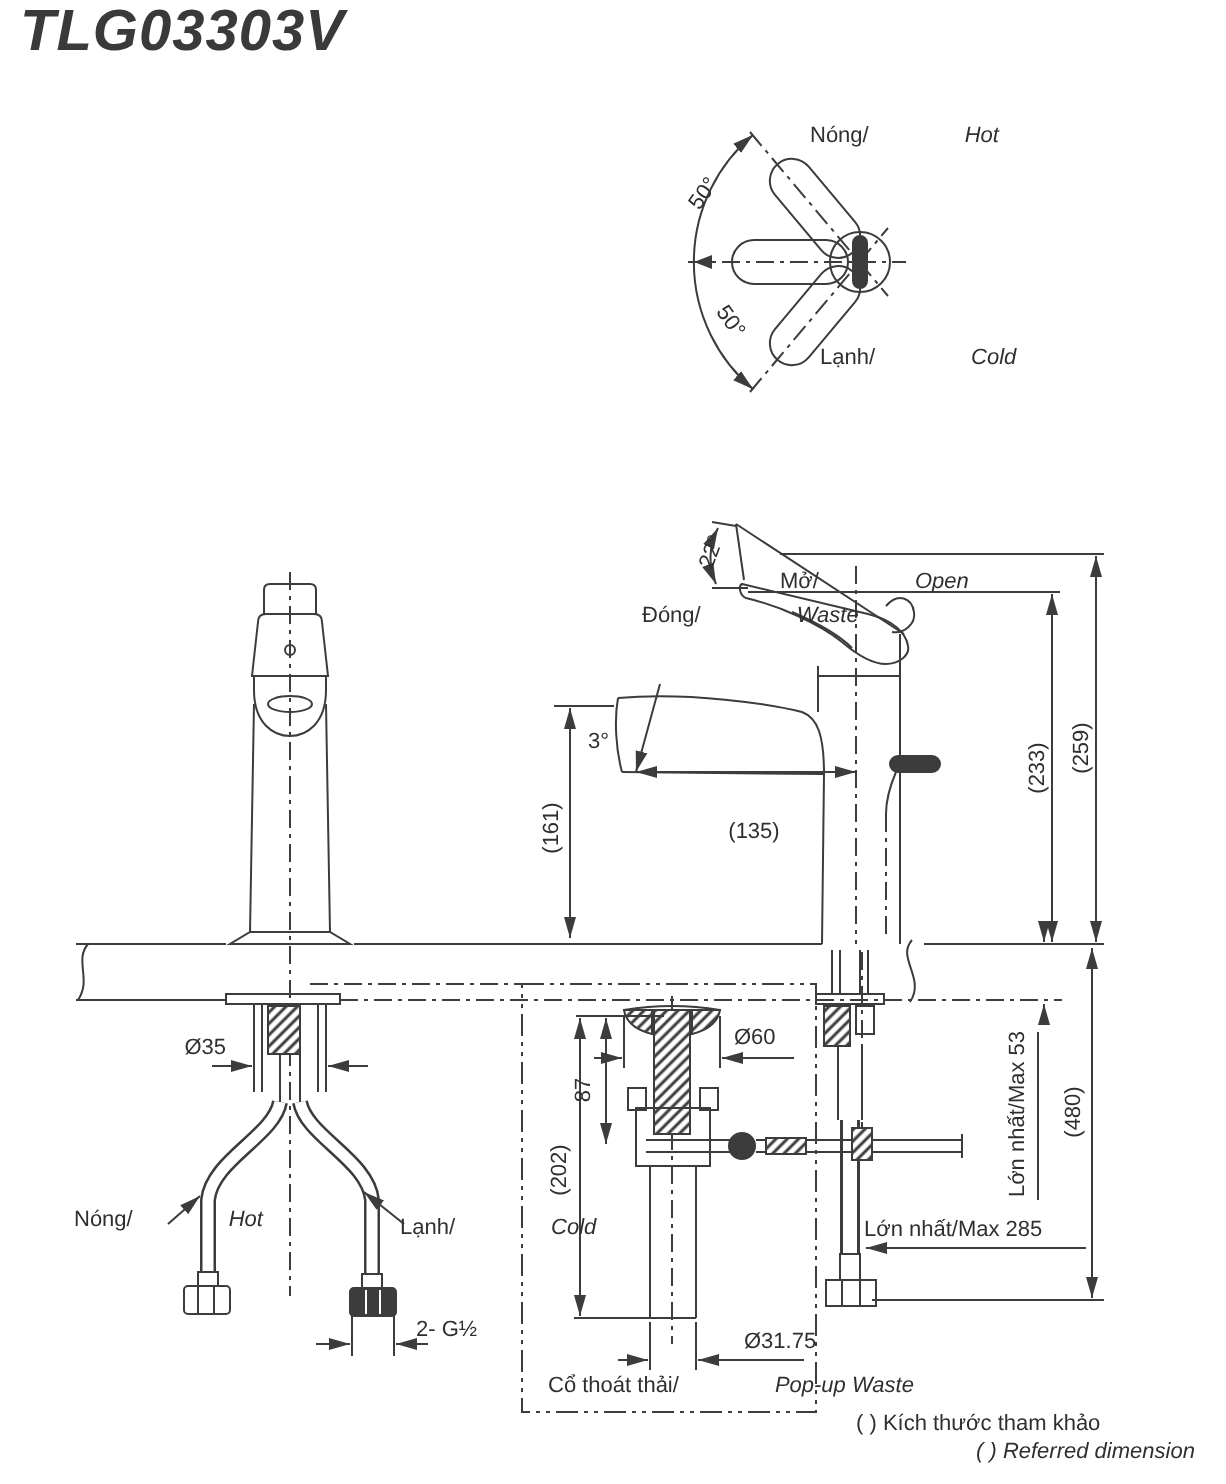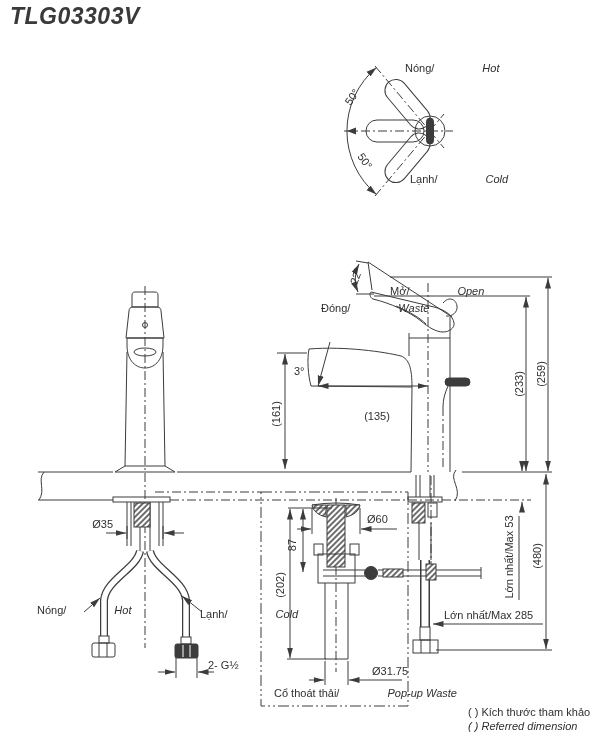--- a/index.html
+++ b/index.html
@@ -2,21 +2,21 @@
 <html><head>
 <meta charset="utf-8">
 <style>
   html,body{margin:0;padding:0;background:#fff;}
   #stage{position:relative;width:613px;height:742px;background:#ffffff;overflow:hidden;
          font-family:"Liberation Sans", sans-serif;color:#2f2f2f;}
   svg{position:absolute;left:0;top:0;}
   .lbl{position:absolute;font-size:11px;line-height:12px;white-space:nowrap;color:#2f2f2f;}
   .ital{font-style:italic;padding-left:48px;}
   .rot{height:12px;text-align:center;transform:rotate(-90deg);}
-  .title{font-size:23px;font-weight:bold;font-style:italic;letter-spacing:0.5px;color:#3a3a3a;}
+  .title{font-size:29px;font-weight:bold;font-style:italic;letter-spacing:0.5px;color:#3a3a3a;}
   .ctr{text-align:center;margin-top:40px;}
   .rt{text-align:right;}
 </style>
 </head>
 <body>
 
 <div id="stage">
 
 <svg width="613" height="742" viewBox="0 0 613 742">
   <defs>
@@ -223,30 +223,30 @@
 <div class="lbl" style="left:321px;top:302px;"><span>Đóng/</span><span class="ital">Waste</span></div>
 <div class="lbl rot" style="left:343px;top:270px;width:26px;transform:rotate(-70deg);">22°</div>
 <div class="lbl" style="left:294px;top:365px;">3°</div>
 
 <div class="lbl ctr" style="left:347px;top:370px;width:60px;">(135)</div>
 <div class="lbl rot" style="left:254px;top:408px;width:44px;">(161)</div>
 <div class="lbl rot" style="left:497px;top:378px;width:44px;">(233)</div>
 <div class="lbl rot" style="left:519px;top:368px;width:44px;">(259)</div>
 <div class="lbl rot" style="left:515px;top:550px;width:44px;">(480)</div>
 <div class="lbl rot" style="left:467px;top:551px;width:84px;">Lớn nhất/Max 53</div>
-<div class="lbl" style="left:444px;top:609px;text-align:center;">Lớn nhất/Max 285</div>
+<div class="lbl" style="left:432px;top:609px;text-align:center;">Lớn nhất/Max 285</div>
 
 <div class="lbl rt" style="left:79px;top:518px;width:34px;">Ø35</div>
 <div class="lbl" style="left:367px;top:513px;">Ø60</div>
 <div class="lbl rot" style="left:279px;top:539px;width:26px;">87</div>
 <div class="lbl rot" style="left:258px;top:579px;width:44px;">(202)</div>
 <div class="lbl" style="left:372px;top:665px;">Ø31.75</div>
 <div class="lbl" style="left:208px;top:659px;text-align:center;">2- G½</div>
 
 <div class="lbl" style="left:37px;top:604px;"><span>Nóng/</span><span class="ital">Hot</span></div>
 <div class="lbl" style="left:200px;top:608px;"><span>Lạnh/</span><span class="ital">Cold</span></div>
 
 <div class="lbl" style="left:274px;top:687px;"><span>Cổ thoát thải/</span><span class="ital">Pop-up Waste</span></div>
 
-<div class="lbl" style="left:428px;top:706px;margin-left:40px;">( ) Kích thước tham khảo</div>
-<div class="lbl ital" style="left:420px;top:720px;">( ) Referred dimension</div>
+<div class="lbl" style="left:428px;top:706px;">( ) Kích thước tham khảo</div>
+<div class="lbl ital" style="left:440px;top:720px;">( ) Referred dimension</div>
 
 </div>
 
 </body></html>

